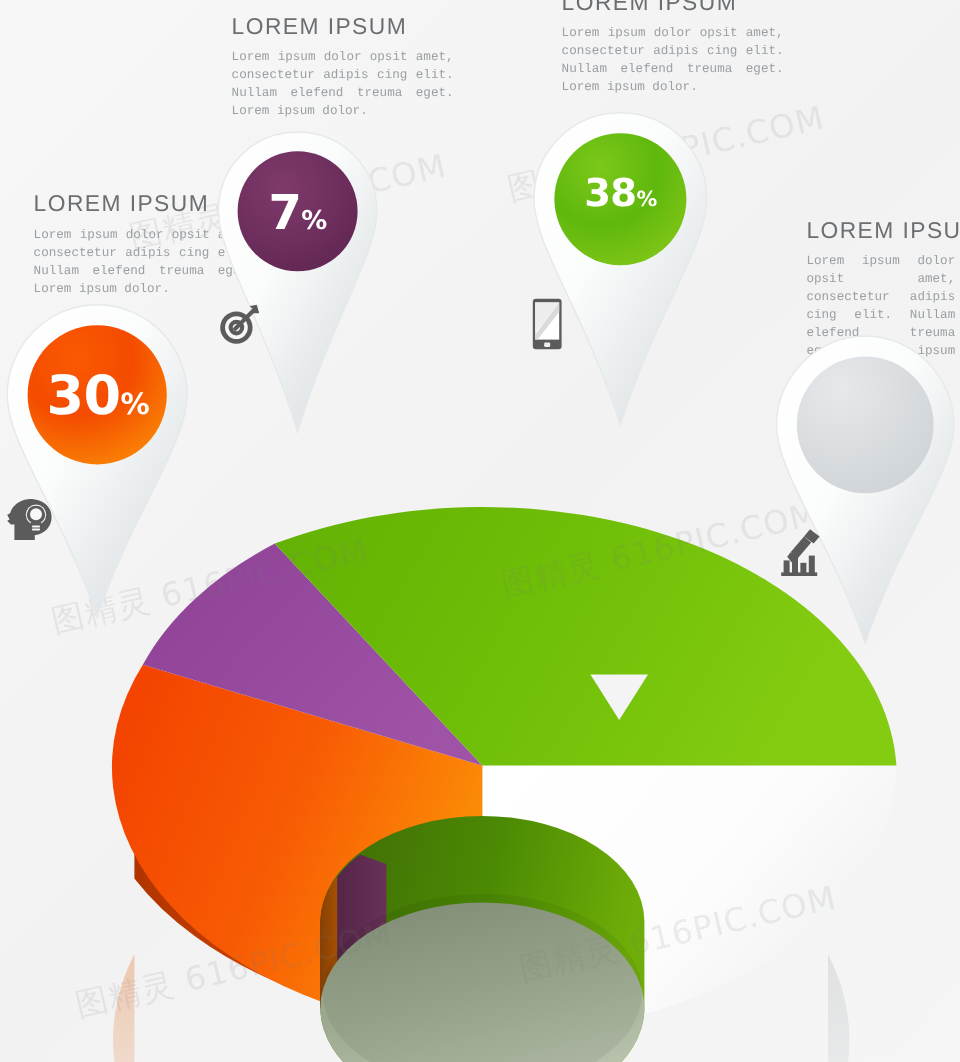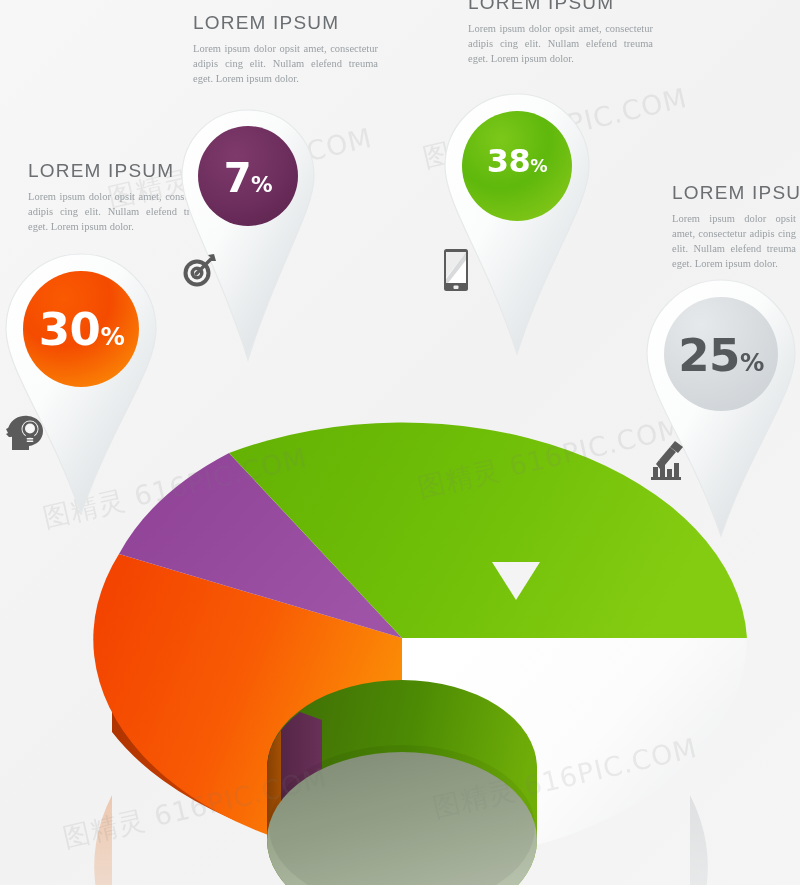--- a/index.html
+++ b/index.html
@@ -16,21 +16,21 @@
   
   .txtblk{position:absolute;width:185px;}
   .txtblk .ttl{
     font-size:19px;letter-spacing:1.2px;color:#6b6f72;
     font-family:"Liberation Sans Narrow","Liberation Sans",sans-serif;
     font-weight:400;margin:0 0 7px 0;white-space:nowrap;
   }
   .txtblk .bdy{
     font-size:10.5px;line-height:15px;color:#9aa0a4;
     text-align:justify;margin:0;
-    font-family:Liberation Serif, serif;
+    font-family:Liberation Mono, monospace;
   }
   .txtblk.r .ttl,.txtblk.r .bdy{text-align:right;}
   .txtblk.r .bdy{text-align:justify;}
 
   
   .pin{position:absolute;}
   .pin .body{
     position:relative;width:100%;height:100%;
   }
   .pin svg{display:block;overflow:visible;}
@@ -371,21 +371,20 @@
           </linearGradient>
           <radialGradient id="cGray" cx="0.32" cy="0.24" r="0.92">
             <stop offset="0%" stop-color="#E6E9EB"></stop>
             <stop offset="55%" stop-color="#D8DCDF"></stop>
             <stop offset="100%" stop-color="#CDD2D6"></stop>
           </radialGradient>
         </defs>
         <path d="M76,2 C36,2 2,36 2,76 C2,116 46,170 76,258 C106,170 150,116 150,76 C150,36 116,2 76,2 Z" fill="url(#pinShellW)" stroke="#E6E9EA" stroke-width="1.2"></path>
         <circle cx="76" cy="76" r="57" fill="url(#cGray)"></circle>
       </svg>
-      <div class="pct" style="top:55px;font-size:45px;color:#56595B;"><span>25</span><span class="sm">%</span></div>
       <div class="ico" style="top:158px;">
         <svg width="46" height="46" viewBox="0 0 46 46" fill="#5B5B5B">
           <path d="M30,5 L38,11 L33,17 L25,11 Z" fill="#5B5B5B"></path>
           <path d="M25,11 L31,16 L20,29 L14,24 Z" fill="#5B5B5B"></path>
           <path d="M14,24 L20,29 L15,33 L11,28 Z" fill="#5B5B5B"></path>
           <rect x="8" y="31" width="5" height="11" fill="#5B5B5B"></rect>
           <rect x="15" y="25" width="5" height="17" fill="#5B5B5B"></rect>
           <rect x="22" y="33" width="5" height="9" fill="#5B5B5B"></rect>
           <rect x="29" y="27" width="5" height="15" fill="#5B5B5B"></rect>
           <rect x="6" y="41" width="30" height="3" fill="#5B5B5B"></rect>

